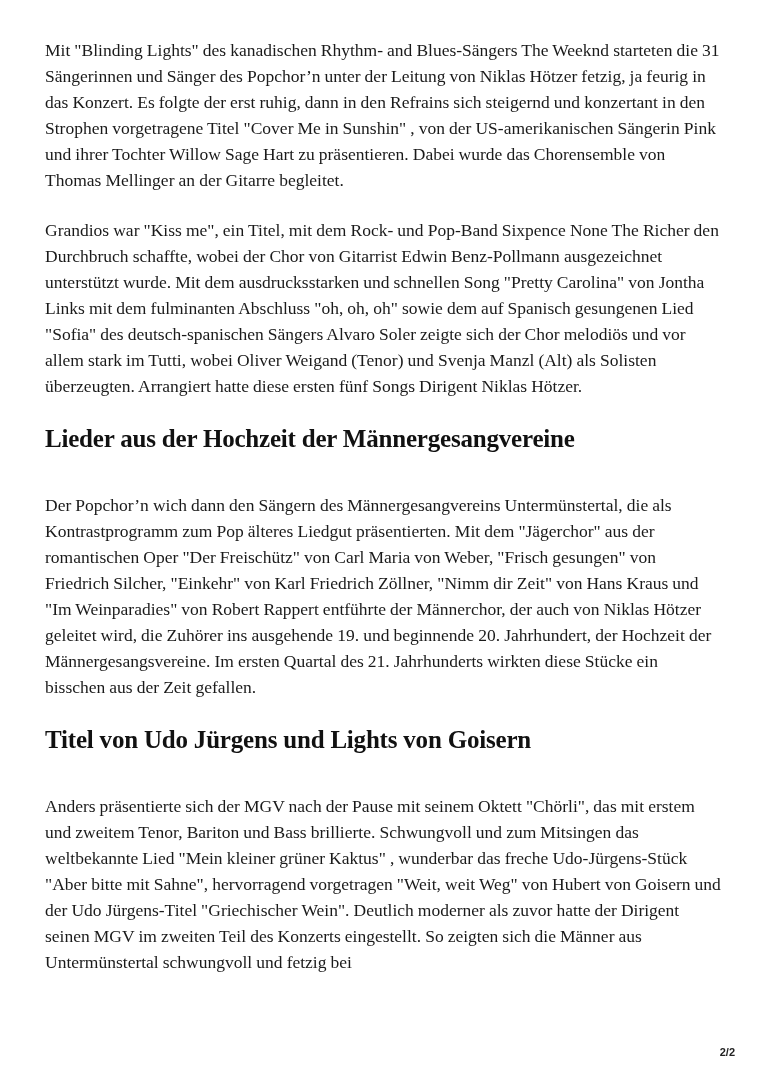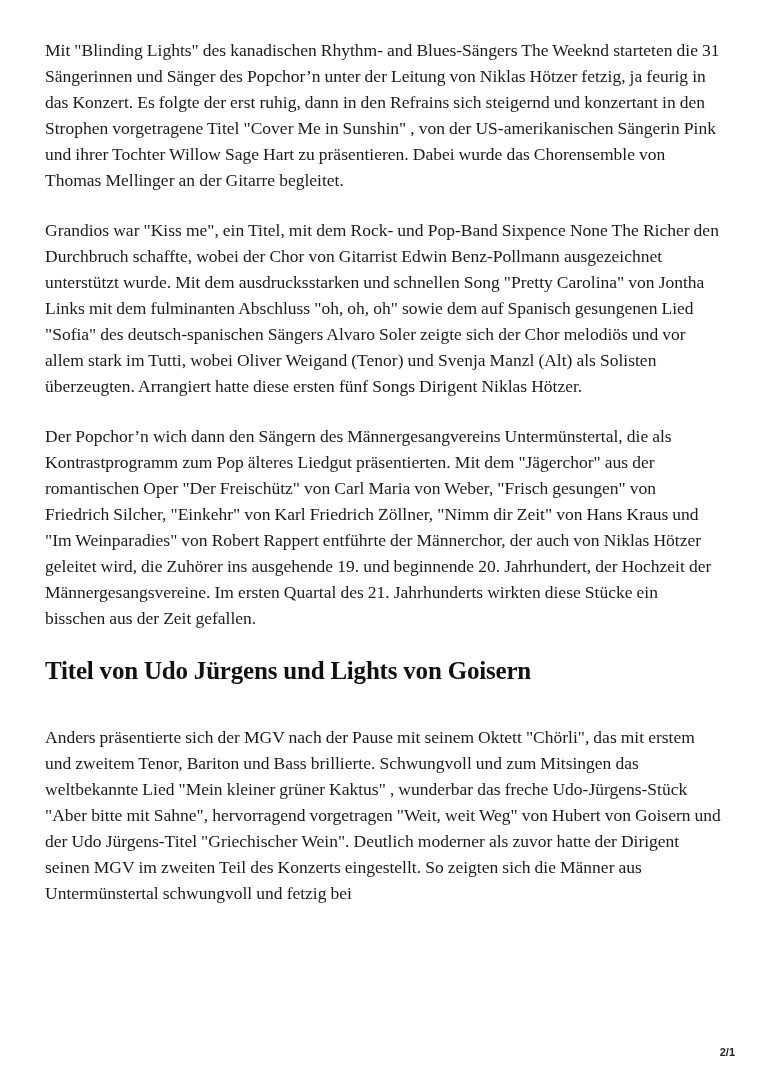--- a/index.html
+++ b/index.html
@@ -49,21 +49,22 @@
   }
 </style>
 </head>
 <body>
 
 <main class="article">
   <p class="para">Mit "Blinding Lights" des kanadischen Rhythm- and Blues-Sängers The Weeknd starteten die 31 Sängerinnen und Sänger des Popchor’n unter der Leitung von Niklas Hötzer fetzig, ja feurig in das Konzert. Es folgte der erst ruhig, dann in den Refrains sich steigernd und konzertant in den Strophen vorgetragene Titel "Cover Me in Sunshin" , von der US-amerikanischen Sängerin Pink und ihrer Tochter Willow Sage Hart zu präsentieren. Dabei wurde das Chorensemble von Thomas Mellinger an der Gitarre begleitet.</p>
 
   <p class="para">Grandios war "Kiss me", ein Titel, mit dem Rock- und Pop-Band Sixpence None The Richer den Durchbruch schaffte, wobei der Chor von Gitarrist Edwin Benz-Pollmann ausgezeichnet unterstützt wurde. Mit dem ausdrucksstarken und schnellen Song "Pretty Carolina" von Jontha Links mit dem fulminanten Abschluss "oh, oh, oh" sowie dem auf Spanisch gesungenen Lied "Sofia" des deutsch-spanischen Sängers Alvaro Soler zeigte sich der Chor melodiös und vor allem stark im Tutti, wobei Oliver Weigand (Tenor) und Svenja Manzl (Alt) als Solisten überzeugten. Arrangiert hatte diese ersten fünf Songs Dirigent Niklas Hötzer.</p>
 
+  <h2 class="section-heading">Lieder aus der Hochzeit der Männergesangvereine</h2>
 
   <p class="para">Der Popchor’n wich dann den Sängern des Männergesangvereins Untermünstertal, die als Kontrastprogramm zum Pop älteres Liedgut präsentierten. Mit dem "Jägerchor" aus der romantischen Oper "Der Freischütz" von Carl Maria von Weber, "Frisch gesungen" von Friedrich Silcher, "Einkehr" von Karl Friedrich Zöllner, "Nimm dir Zeit" von Hans Kraus und "Im Weinparadies" von Robert Rappert entführte der Männerchor, der auch von Niklas Hötzer geleitet wird, die Zuhörer ins ausgehende 19. und beginnende 20. Jahrhundert, der Hochzeit der Männergesangsvereine. Im ersten Quartal des 21. Jahrhunderts wirkten diese Stücke ein bisschen aus der Zeit gefallen.</p>
 
   <h2 class="section-heading">Titel von Udo Jürgens und Lights von Goisern</h2>
 
   <p class="para">Anders präsentierte sich der MGV nach der Pause mit seinem Oktett "Chörli", das mit erstem und zweitem Tenor, Bariton und Bass brillierte. Schwungvoll und zum Mitsingen das weltbekannte Lied "Mein kleiner grüner Kaktus" , wunderbar das freche Udo-Jürgens-Stück "Aber bitte mit Sahne", hervorragend vorgetragen "Weit, weit Weg" von Hubert von Goisern und der Udo Jürgens-Titel "Griechischer Wein". Deutlich moderner als zuvor hatte der Dirigent seinen MGV im zweiten Teil des Konzerts eingestellt. So zeigten sich die Männer aus Untermünstertal schwungvoll und fetzig bei</p>
 </main>
 
-<div class="page-indicator">2/1</div>
+<div class="page-indicator">2/2</div>
 
 </body></html>

